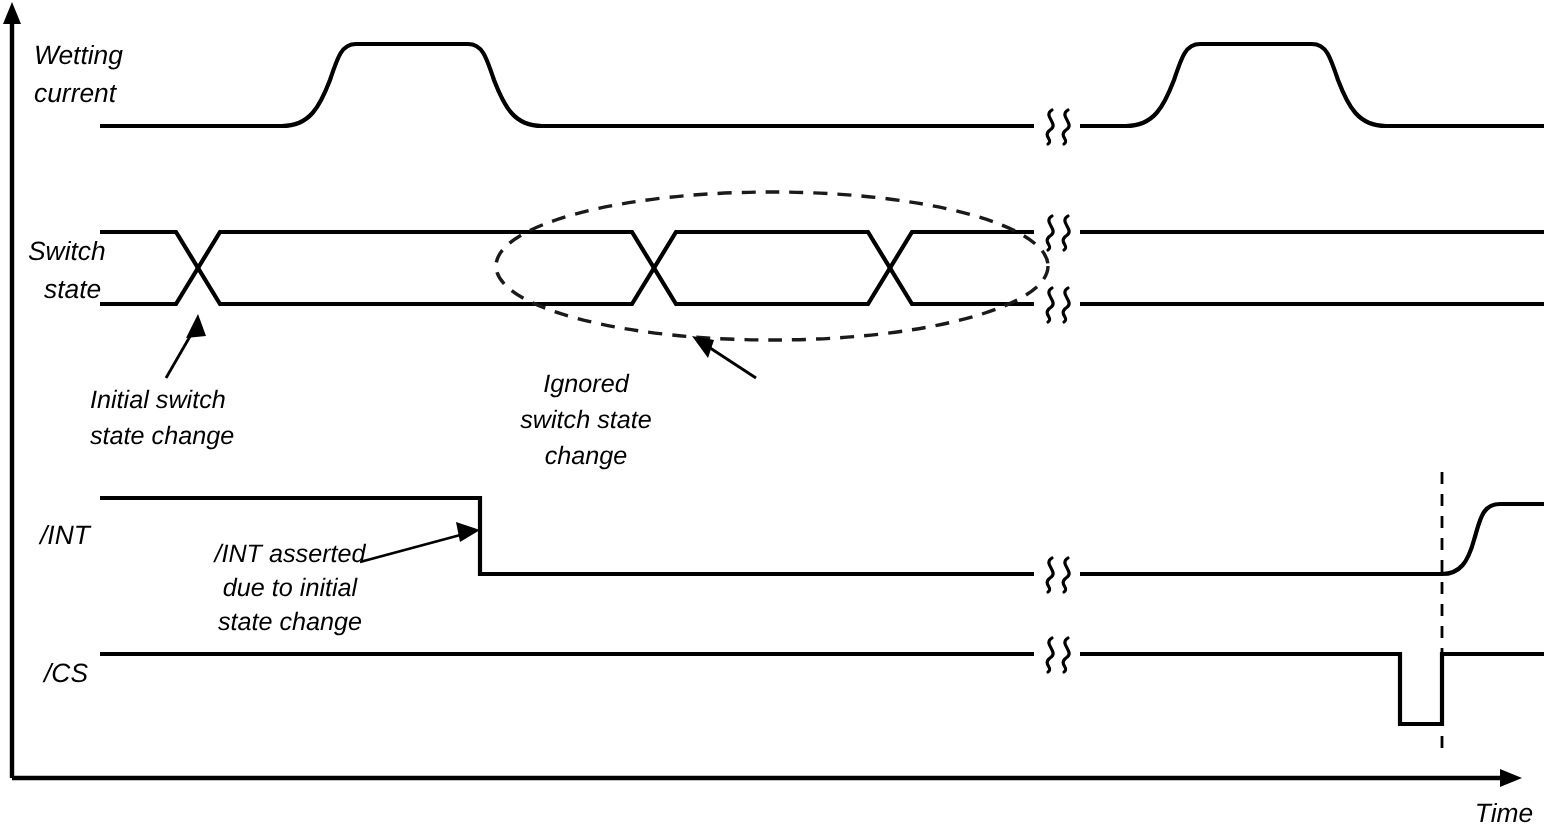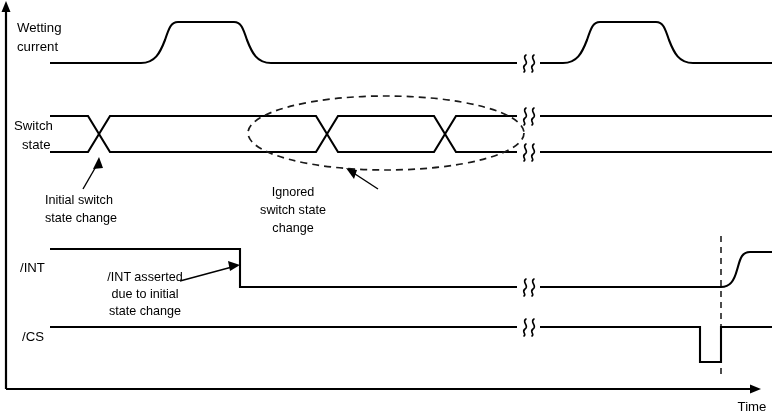--- a/index.html
+++ b/index.html
@@ -9,20 +9,21 @@
   }
   body {
     font-family: "Liberation Sans", sans-serif;
   }
   #diagram-root {
     position: relative;
     width: 777px;
     height: 420px;
     background: #ffffff;
     overflow: hidden;
+    font-style: italic;
   }
   svg#timing-svg {
     position: absolute;
     left: 0;
     top: 0;
     width: 777px;
     height: 420px;
   }
   .wave {
     fill: none;

